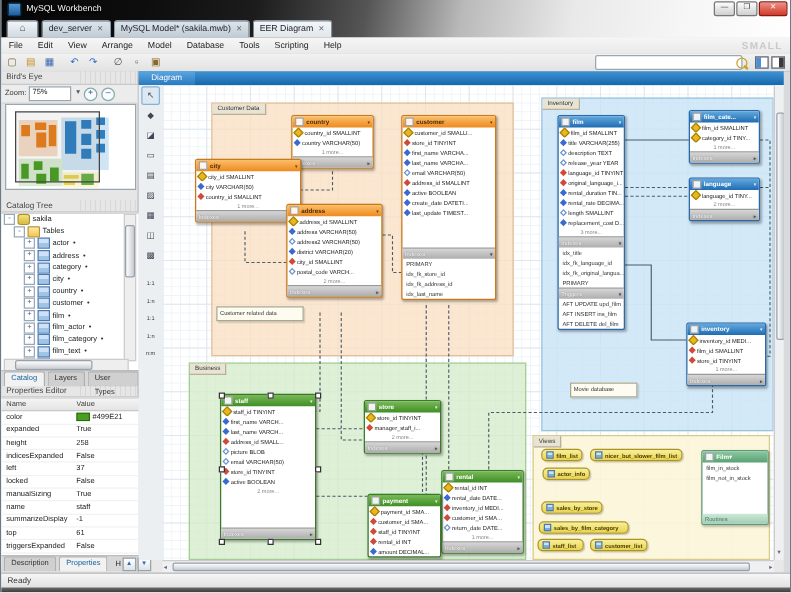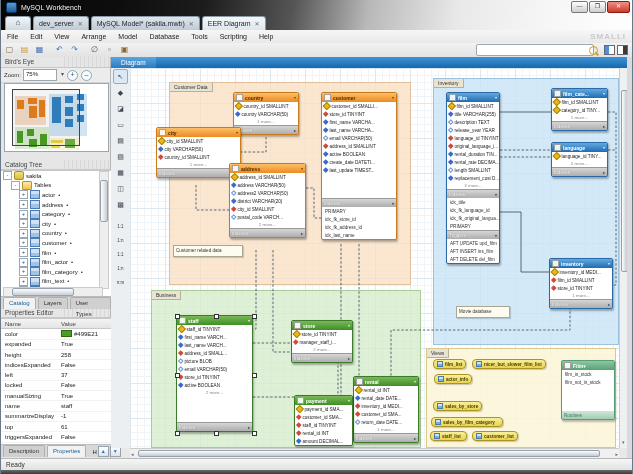--- a/index.html
+++ b/index.html
@@ -164,21 +164,21 @@
         <div class="menu-item">File</div>
         <div class="menu-item">Edit</div>
         <div class="menu-item">View</div>
         <div class="menu-item">Arrange</div>
         <div class="menu-item">Model</div>
         <div class="menu-item">Database</div>
         <div class="menu-item">Tools</div>
         <div class="menu-item">Scripting</div>
         <div class="menu-item">Help</div>
       </div>
-    <div class="brand">SMALLI</div>
+    <div class="brand">SMALL</div>
   </div>
 
   <div class="toolbar">
     <div id="tb-left" style="display:flex;align-items:center;">
         <div class="tbtn" style="color: rgb(122, 106, 58);">▢</div>
         <div class="tbtn" style="color: rgb(200, 146, 42);">▤</div>
         <div class="tbtn" style="color: rgb(58, 106, 175); margin-right: 5px;">▦</div>
         <div class="tbtn" style="color: rgb(42, 114, 191);">↶</div>
         <div class="tbtn" style="color: rgb(42, 114, 191); margin-right: 5px;">↷</div>
         <div class="tbtn" style="color: rgb(85, 85, 85);">∅</div>

